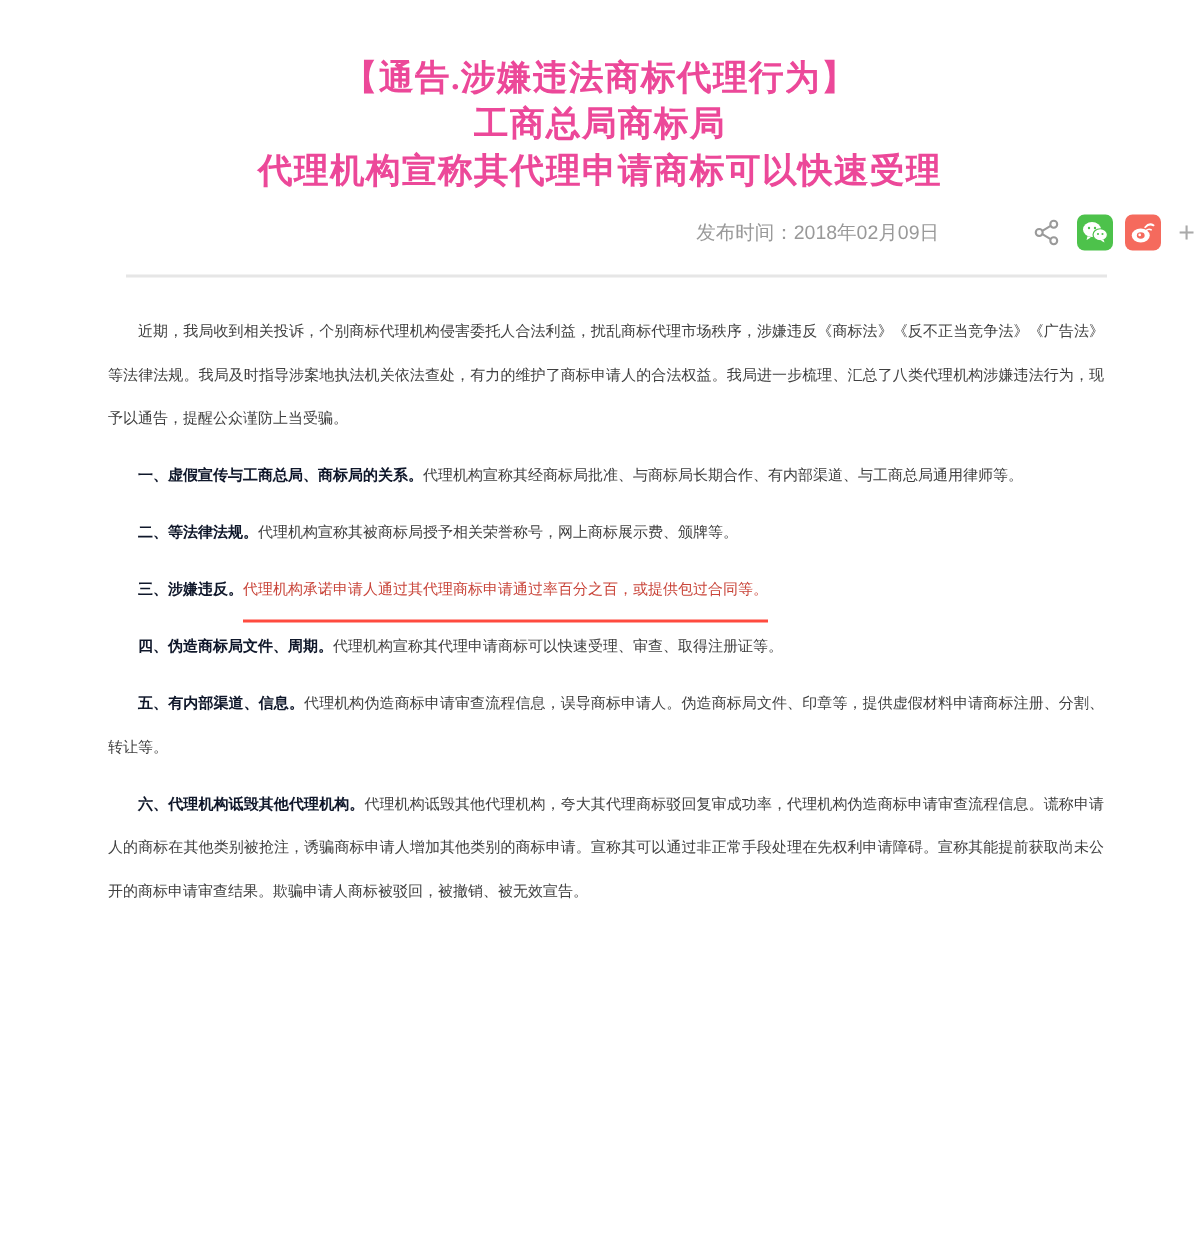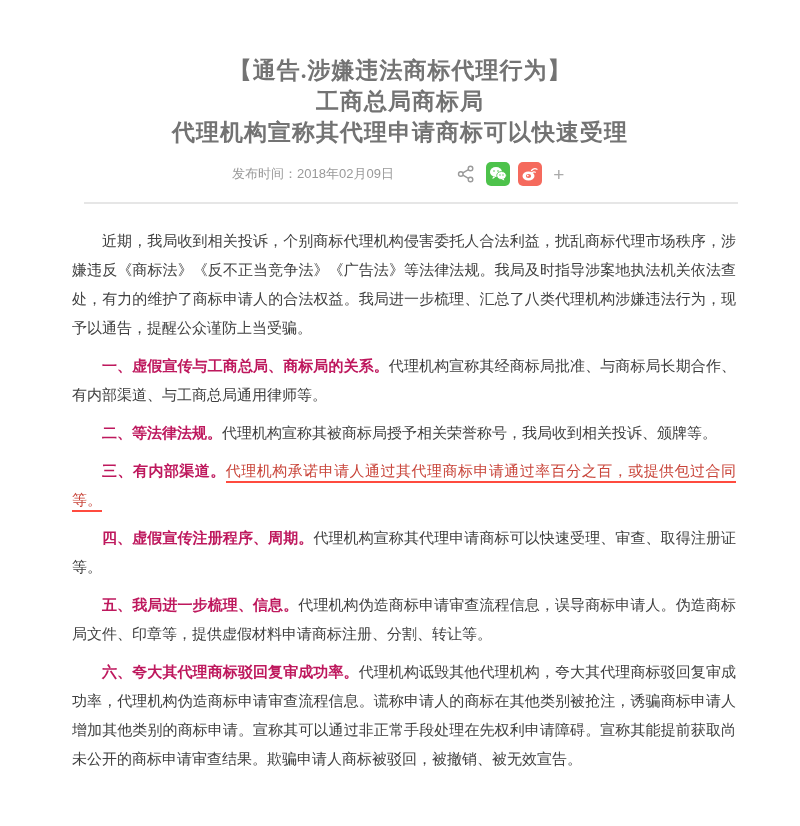--- a/index.html
+++ b/index.html
@@ -7,65 +7,65 @@
   body {
     width: 800px; height: 826px;
     font-family: "Liberation Sans", "DejaVu Sans", sans-serif;
     color: #404040;
     overflow: hidden;
   }
   .page { width: 800px; height: 826px; background: #fff; position: relative; }
 
   
   .title-block {
-    padding-top: 55px;
+    padding-top: 36px;
     text-align: center;
     font-family: "Liberation Serif", "DejaVu Serif", serif;
     font-weight: bold;
-    color: #737373;
+    color: #ec4899;
     font-size: 23px;
     line-height: 31px;
     letter-spacing: 1px;
   }
 
   
   .meta-row {
     margin-top: 14px;
     display: flex;
     align-items: center;
-    justify-content: center;
+    justify-content: flex-end;
     gap: 24px;
     font-size: 13px;
     color: #999999;
   }
   .meta-text { display: flex; gap: 18px; }
   .meta-item span { color: #999999; }
   .share-group { display: flex; align-items: center; gap: 8px; margin-left: 36px; }
   .icon-btn { width: 24px; height: 24px; display: flex; align-items: center; justify-content: center; cursor: pointer; }
   .icon-box { border-radius: 5px; }
   .wechat-box { background: #4dc24b; }
   .weibo-box  { background: #f56a5d; }
   .plus-btn { color: #aaaaaa; font-size: 19px; line-height: 19px; width: 18px; height: 24px; }
 
   
   .divider { height: 2px; background: #e6e6e6; margin: 16px 62px 0 84px; }
 
   
   .content {
     margin: 22px 64px 0 72px;
-    font-size: 15px;
+    font-size: 10px;
     line-height: 29px;
     color: #404040;
   }
   .content p { text-indent: 2em; margin-bottom: 9px; text-align: justify; }
-  .sec-head { font-weight: bold; color: #be185d; }
+  .sec-head { font-weight: bold; color: #0f172a; }
   .hl-red {
     color: #c9453a;
     border-bottom: 2px solid #ff4b3f;
-    padding-bottom: 2px;
+    padding-bottom: 14px;
   }
 </style>
 </head>
 <body>
 
 <div class="page">
 
   <div class="title-block">
     <div>【通告.涉嫌违法商标代理行为】</div>
     <div>工商总局商标局</div>
@@ -122,35 +122,35 @@
   <div class="divider"></div>
 
   <div class="content">
     <p>近期，我局收到相关投诉，个别商标代理机构侵害委托人合法利益，扰乱商标代理市场秩序，涉嫌违反《商标法》《反不正当竞争法》《广告法》等法律法规。我局及时指导涉案地执法机关依法查处，有力的维护了商标申请人的合法权益。我局进一步梳理、汇总了八类代理机构涉嫌违法行为，现予以通告，提醒公众谨防上当受骗。</p>
 
     <p>
       <span class="sec-head">一、虚假宣传与工商总局、商标局的关系。</span><span>代理机构宣称其经商标局批准、与商标局长期合作、有内部渠道、与工商总局通用律师等。</span>
     </p>
 
     <p>
-      <span class="sec-head">二、等法律法规。</span><span>代理机构宣称其被商标局授予相关荣誉称号，我局收到相关投诉、颁牌等。</span>
+      <span class="sec-head">二、等法律法规。</span><span>代理机构宣称其被商标局授予相关荣誉称号，网上商标展示费、颁牌等。</span>
     </p>
 
     <p>
-      <span class="sec-head">三、有内部渠道。</span><span class="hl-red">代理机构承诺申请人通过其代理商标申请通过率百分之百，或提供包过合同等。</span>
+      <span class="sec-head">三、涉嫌违反。</span><span class="hl-red">代理机构承诺申请人通过其代理商标申请通过率百分之百，或提供包过合同等。</span>
     </p>
 
     <p>
-      <span class="sec-head">四、虚假宣传注册程序、周期。</span><span>代理机构宣称其代理申请商标可以快速受理、审查、取得注册证等。</span>
+      <span class="sec-head">四、伪造商标局文件、周期。</span><span>代理机构宣称其代理申请商标可以快速受理、审查、取得注册证等。</span>
     </p>
 
     <p>
-      <span class="sec-head">五、我局进一步梳理、信息。</span><span>代理机构伪造商标申请审查流程信息，误导商标申请人。伪造商标局文件、印章等，提供虚假材料申请商标注册、分割、转让等。</span>
+      <span class="sec-head">五、有内部渠道、信息。</span><span>代理机构伪造商标申请审查流程信息，误导商标申请人。伪造商标局文件、印章等，提供虚假材料申请商标注册、分割、转让等。</span>
     </p>
 
     <p>
-      <span class="sec-head">六、夸大其代理商标驳回复审成功率。</span><span>代理机构诋毁其他代理机构，夸大其代理商标驳回复审成功率，代理机构伪造商标申请审查流程信息。谎称申请人的商标在其他类别被抢注，诱骗商标申请人增加其他类别的商标申请。宣称其可以通过非正常手段处理在先权利申请障碍。宣称其能提前获取尚未公开的商标申请审查结果。欺骗申请人商标被驳回，被撤销、被无效宣告。</span>
+      <span class="sec-head">六、代理机构诋毁其他代理机构。</span><span>代理机构诋毁其他代理机构，夸大其代理商标驳回复审成功率，代理机构伪造商标申请审查流程信息。谎称申请人的商标在其他类别被抢注，诱骗商标申请人增加其他类别的商标申请。宣称其可以通过非正常手段处理在先权利申请障碍。宣称其能提前获取尚未公开的商标申请审查结果。欺骗申请人商标被驳回，被撤销、被无效宣告。</span>
     </p>
 
 
   </div>
 
 </div>
 
 </body></html>

